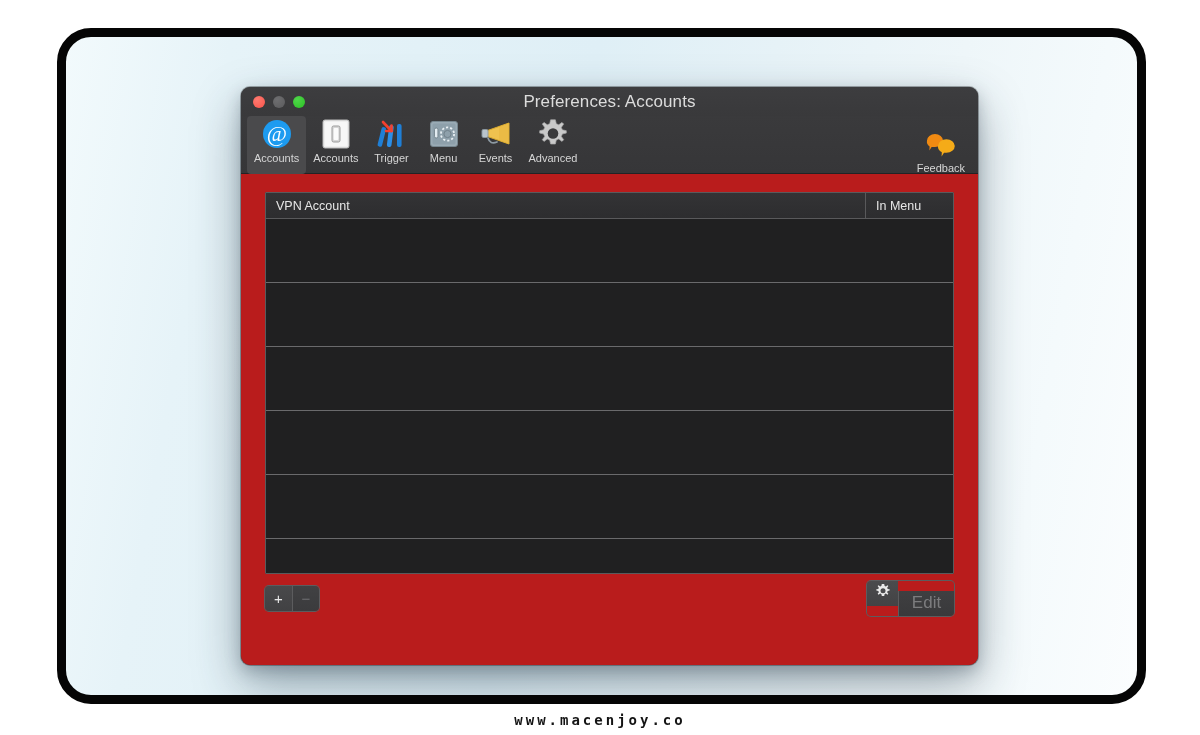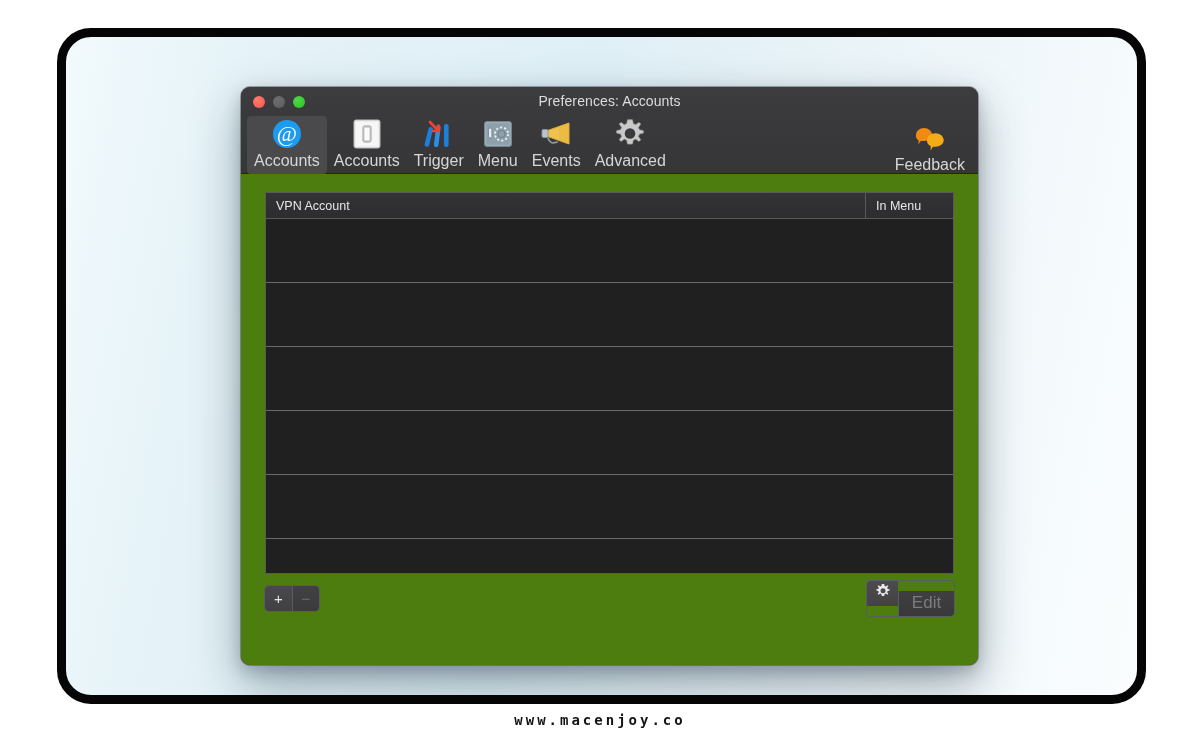--- a/index.html
+++ b/index.html
@@ -65,21 +65,21 @@
     display: flex; gap: 8px;
   }
   .light { width: 12px; height: 12px; border-radius: 50%; }
   .light.close { background: radial-gradient(circle at 35% 30%, #ff7a70, #f9544a); }
   .light.minimize { background: radial-gradient(circle at 35% 30%, #6e6e70, #5b5b5d); }
   .light.zoom { background: radial-gradient(circle at 35% 30%, #4fd64a, #2cc125); }
   #window-title {
     position: absolute; left: 0; right: 0; top: 0;
     height: 29px; line-height: 29px;
     text-align: center;
-    font-size: 14px;
+    font-size: 17px;
     color: #dcdcdc;
     letter-spacing: 0.1px;
   }
 
   
   #toolbar {
     position: relative;
     height: 58px;
     flex: 0 0 58px;
     background: linear-gradient(180deg,#3a3a3c 0%,#363638 100%);
@@ -101,30 +101,30 @@
     border-radius: 4px;
   }
   .tb-item.selected { background: #4a4a4c; }
   .tb-item.right { margin-left: auto; margin-right: 6px; justify-content: flex-end; }
   .tb-icon {
     height: 34px;
     display: flex; align-items: center; justify-content: center;
     margin-top: 1px;
   }
   .tb-label {
-    font-size: 16px;
+    font-size: 11px;
     color: #d6d6d6;
     margin-top: 1px;
     white-space: nowrap;
   }
 
   
   #content {
     flex: 1 1 auto;
-    background: #4d7c0f;
+    background: #b91c1c;
     position: relative;
     padding: 18px 39px 0 24px;
   }
 
   #table-panel {
     position: absolute;
     left: 24px; top: 18px;
     width: 689px; height: 382px;
     background: #1f1f20;
     border: 1px solid #5a5a5c;

